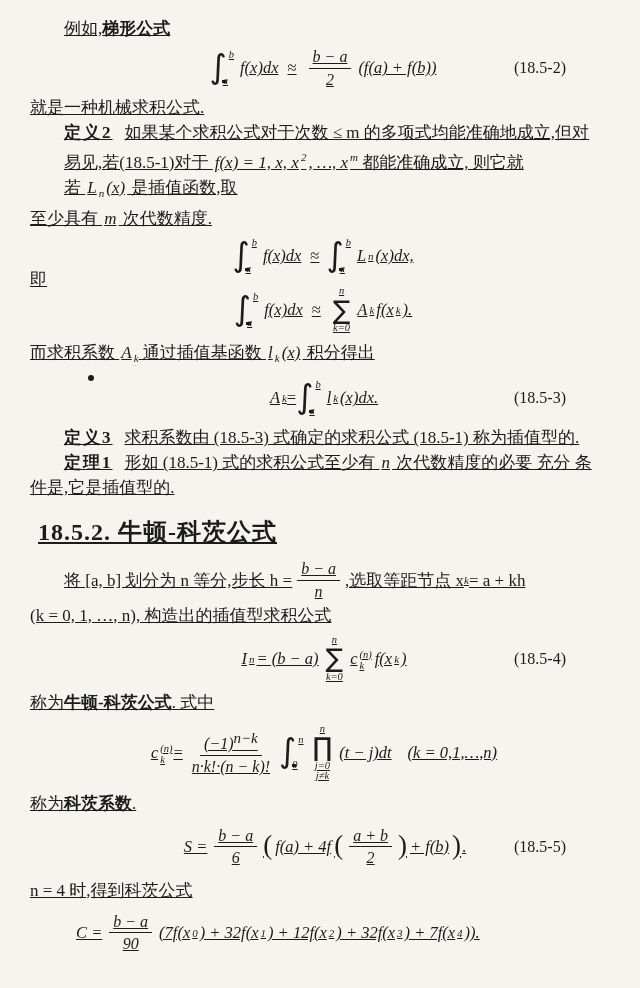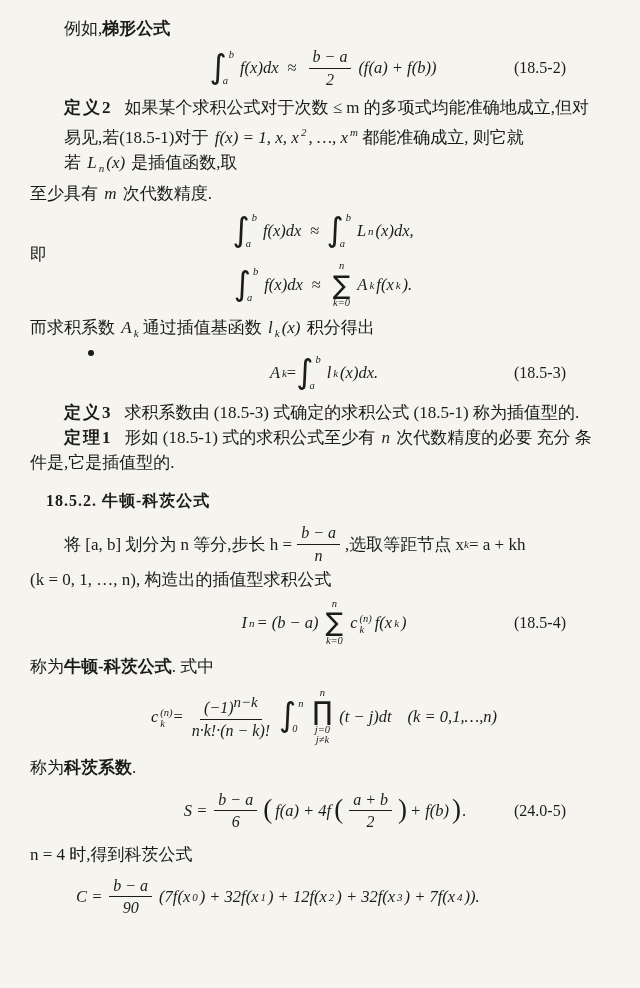--- a/index.html
+++ b/index.html
@@ -6,26 +6,27 @@
   body{
     width:640px;height:988px;overflow:hidden;
     background:#f5f4ef;
     font-family:"Liberation Serif","DejaVu Serif",serif;
     color:#1b1b1b;
   }
   .page{
     width:640px;height:988px;box-sizing:border-box;
     padding:16px 22px 0 30px;
     position:relative;
+    text-decoration:underline;
   }
   .line{margin:0;padding:0;font-size:17px;line-height:25px;white-space:nowrap;}
   .indent{padding-left:34px;}
   .b{font-weight:bold;}
   .blabel{font-weight:bold;letter-spacing:2px;margin-right:12px;text-align:center;}
-  .heading{font-size:16px;font-weight:bold;margin:16px 0 10px 16px;letter-spacing:1px;}
+  .heading{font-size:24px;font-weight:bold;margin:16px 0 10px 8px;letter-spacing:1px;}
 
   
   .eqline{
     position:relative;display:flex;justify-content:center;align-items:center;
     font-size:16.5px;min-height:44px;margin:2px 0;white-space:nowrap;
   }
   .eqline.left{justify-content:flex-start;padding-left:44px;}
   .mrow{display:inline-flex;align-items:center;}
   .eqno{position:absolute;right:52px;top:50%;transform:translateY(-50%);font-size:16px;font-style:normal;}
 
@@ -82,20 +83,21 @@
       <span class="rel">≈</span>
       <span class="frac">
         <span class="num">b − a</span>
         <span class="den">2</span>
       </span>
       <span class="mi">(f(a) + f(b))</span>
     </span>
     <span class="eqno">(18.5-2)</span>
   </div>
 
+  <p class="line">就是一种机械求积公式.</p>
 
   <p class="line indent"><span class="blabel">定义2</span><span>如果某个求积公式对于次数 ≤ m 的多项式均能准确地成立,但对</span></p>
 
   <p class="line indent"><span>易见,若(18.5-1)对于 </span><span class="mi">f(x) = 1, x, x</span><sup>2</sup><span class="mi">, …, x</span><sup>m</sup><span> 都能准确成立, 则它就</span></p>
   <p class="line indent"><span>若 </span><span class="mi">L</span><sub>n</sub><span class="mi">(x)</span><span> 是插值函数,取</span></p>
 
   <p class="line"><span>至少具有 </span><span class="mi">m</span><span> 次代数精度.</span></p>
 
   <div class="eqline" style="min-height:46px;">
     <span class="mrow">
@@ -257,21 +259,21 @@
       <span class="bigp">(</span>
       <span class="frac">
         <span class="num">a + b</span>
         <span class="den">2</span>
       </span>
       <span class="bigp">)</span>
       <span class="mi"> + f(b)</span>
       <span class="bigp">)</span>
       <span>.</span>
     </span>
-    <span class="eqno">(24.0-5)</span>
+    <span class="eqno">(18.5-5)</span>
   </div>
 
   <p class="line">n = 4 时,得到科茨公式</p>
 
   <div class="eqline left" style="min-height:56px;">
     <span class="mrow">
       <span class="mi">C = </span>
       <span class="frac">
         <span class="num">b − a</span>
         <span class="den">90</span>

